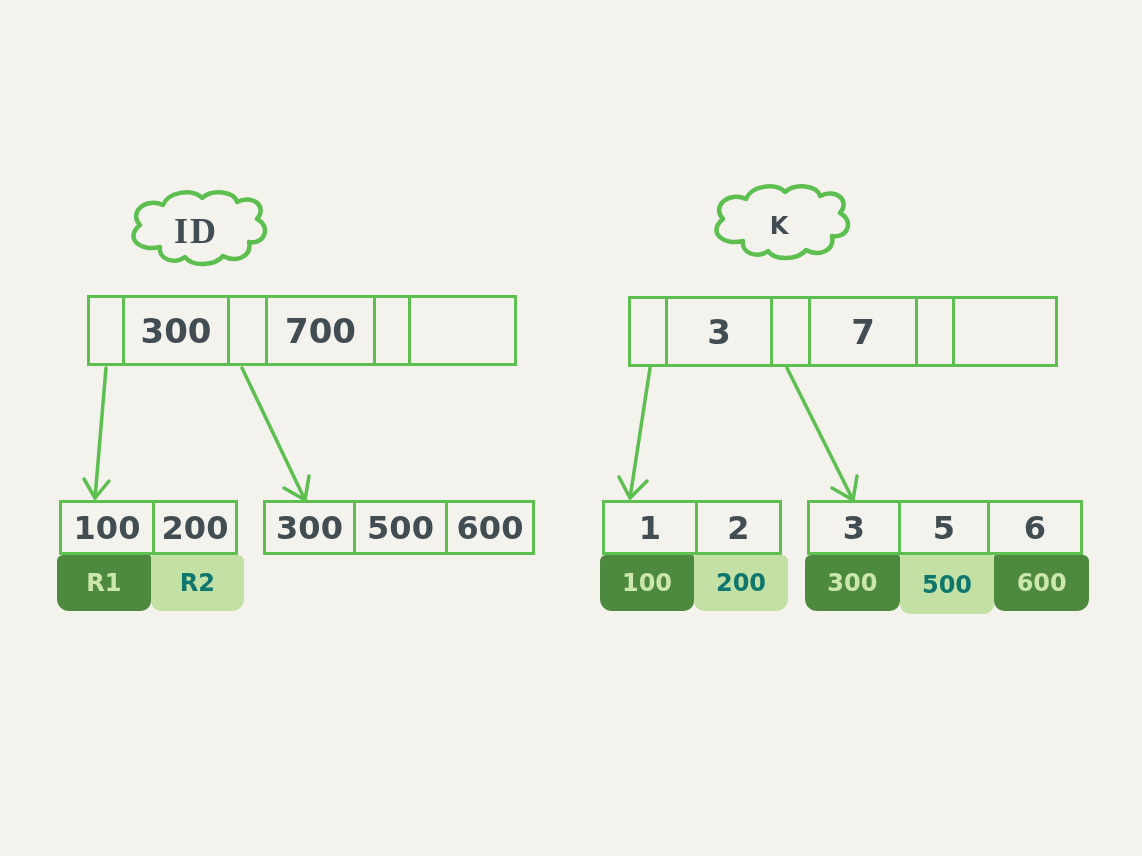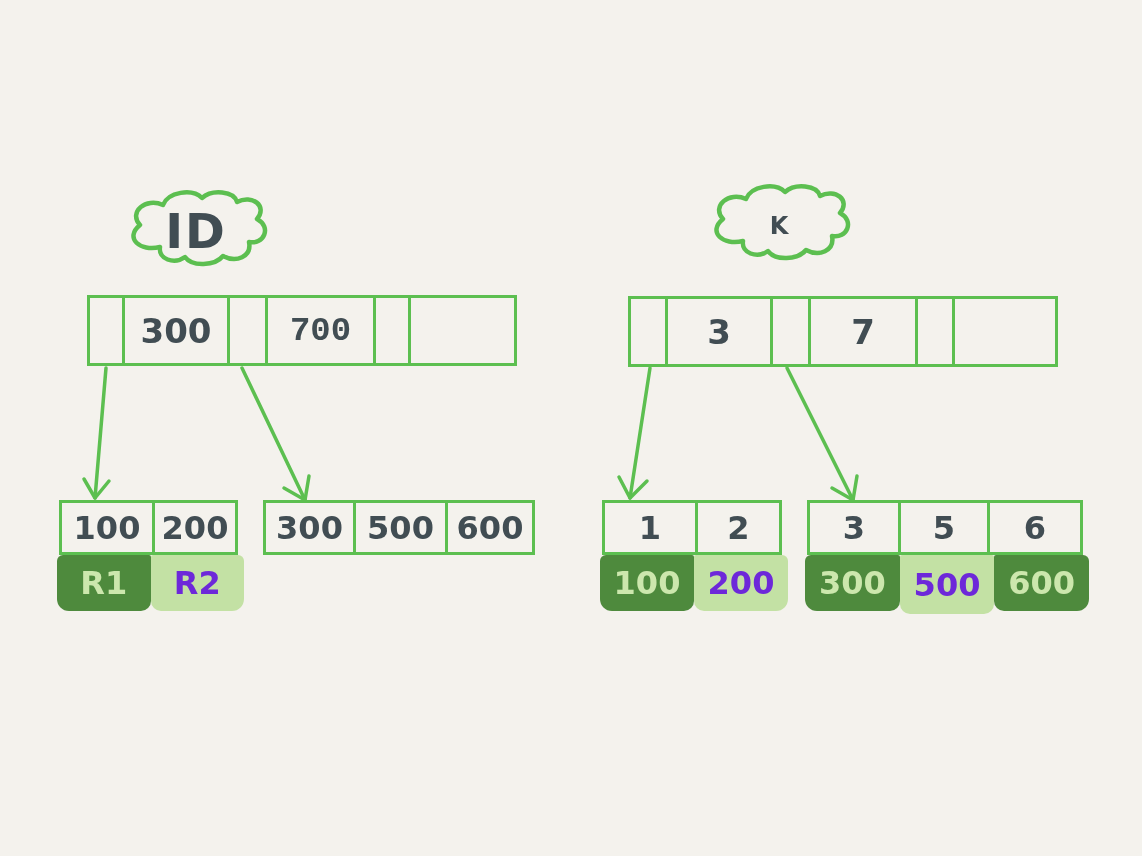--- a/index.html
+++ b/index.html
@@ -7,21 +7,21 @@
     position:relative; width:1142px; height:856px;
     background:#f4f2ed; overflow:hidden;
     font-family:"DejaVu Sans", sans-serif;
   }
   .overlay { position:absolute; left:0; top:0; width:1142px; height:856px; }
 
   .cloud-label {
     position:absolute; color:#414d53; font-weight:700;
     transform:translate(-50%,-50%);
   }
-  .cloud-label.big { font-size:48px; letter-spacing:2px; }
+  .cloud-label.big { font-size:36px; letter-spacing:2px;font-family:Liberation Serif, serif; }
   .cloud-label.small { font-size:24px; }
 
   .node {
     position:absolute; display:flex; box-sizing:border-box;
     border:3px solid #5cbf50;
   }
   .node .cell {
     box-sizing:border-box; border-right:3px solid #5cbf50;
     display:flex; align-items:center; justify-content:center;
     color:#414d53; font-size:34px; font-weight:600;
@@ -35,24 +35,24 @@
   }
   .key-cell {
     box-sizing:border-box; border-right:3px solid #5cbf50;
     display:flex; align-items:center; justify-content:center;
     color:#414d53; font-size:32px; font-weight:600;
   }
   .key-cell:last-child { border-right:none; }
   .records { display:flex; height:56px; margin-left:-2px; width:calc(100% + 8px); }
   .rec {
     flex:1; display:flex; align-items:center; justify-content:center;
-    font-size:32px; font-weight:700;text-align:center;
+    font-size:24px; font-weight:700;text-align:center;
   }
   .rec.dark { background:#4e8a3d; color:#cce7ad; }
-  .rec.light { background:#c3e1a4; color:#6d28d9; }
+  .rec.light { background:#c3e1a4; color:#0f766e; }
   .rec:first-child { border-radius:6px 2px 10px 12px; }
   .rec:last-child { border-radius:2px 6px 12px 10px; }
   .rec.mid { border-radius:2px 2px 10px 10px; margin-bottom:-3px; }
 </style>
 </head>
 <body>
 
 <div class="canvas">
 
   <svg class="overlay" width="1142" height="856" viewBox="0 0 1142 856" fill="none" stroke="#5cbf50" stroke-linecap="round" stroke-linejoin="round">
@@ -88,21 +88,21 @@
     </g>
   </svg>
 
   <div class="cloud-label big" style="left:196px; top:231px;">ID</div>
   <div class="cloud-label small" style="left:779px; top:226px;">K</div>
 
   <div class="node" style="left:87px; top:295px; width:430px; height:71px;">
     <div class="cell" style="flex:0 0 35px;"></div>
     <div class="cell" style="flex:0 0 105px;">300</div>
     <div class="cell" style="flex:0 0 38px;"></div>
-    <div class="cell" style="flex:0 0 108px;font-family:Liberation Mono, monospace;">700</div>
+    <div class="cell" style="flex:0 0 108px;">700</div>
     <div class="cell" style="flex:0 0 35px;"></div>
     <div class="cell" style="flex:1;"></div>
   </div>
 
   <div class="node" style="left:628px; top:296px; width:430px; height:71px;">
     <div class="cell" style="flex:0 0 37px;"></div>
     <div class="cell" style="flex:0 0 105px;">3</div>
     <div class="cell" style="flex:0 0 38px;"></div>
     <div class="cell" style="flex:0 0 107px;">7</div>
     <div class="cell" style="flex:0 0 37px;"></div>

